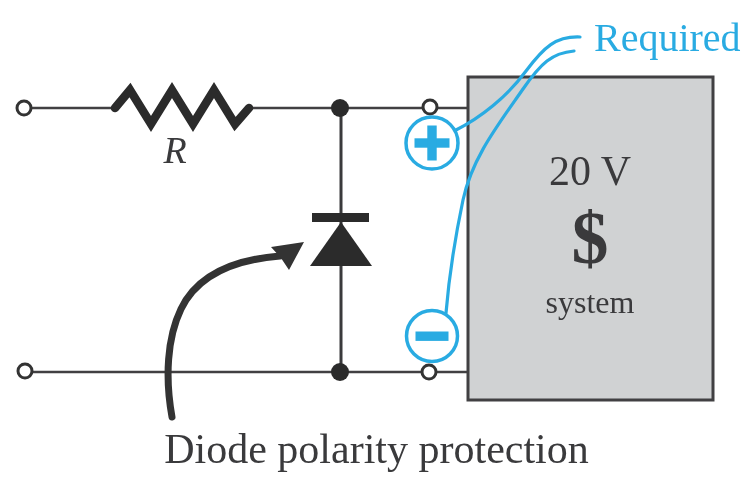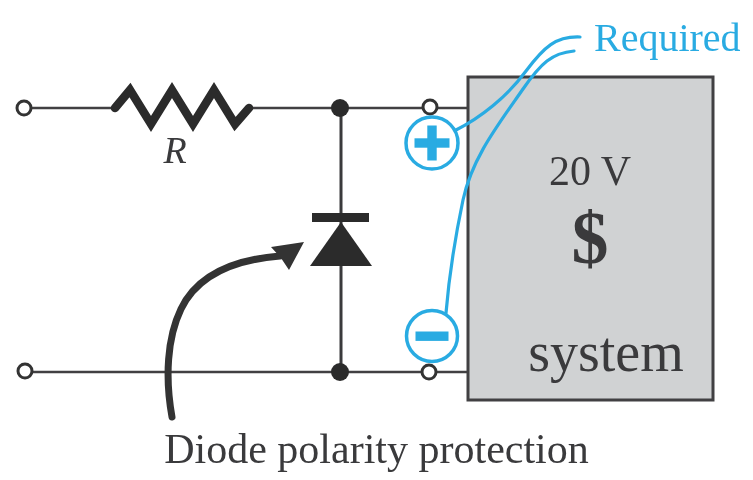--- a/index.html
+++ b/index.html
@@ -35,24 +35,23 @@
     transform: translateX(-50%);
     font-size: 42px;
   }
   .label.dollar {
     left: 590px; top: 201px;
     transform: translateX(-50%);
     font-size: 74px;
     font-weight: bold;
   }
   .label.system {
-    left: 606px; top: 286px;
+    left: 590px; top: 286px;
     transform: translateX(-50%);
-    font-size: 56px;
-    margin-top: 38px;
+    font-size: 32px;
   }
   .label.caption {
     left: 0; top: 428px;
     width: 753px;
     text-align: center;
     font-size: 42px;
   }
 </style>
 </head>
 <body>

